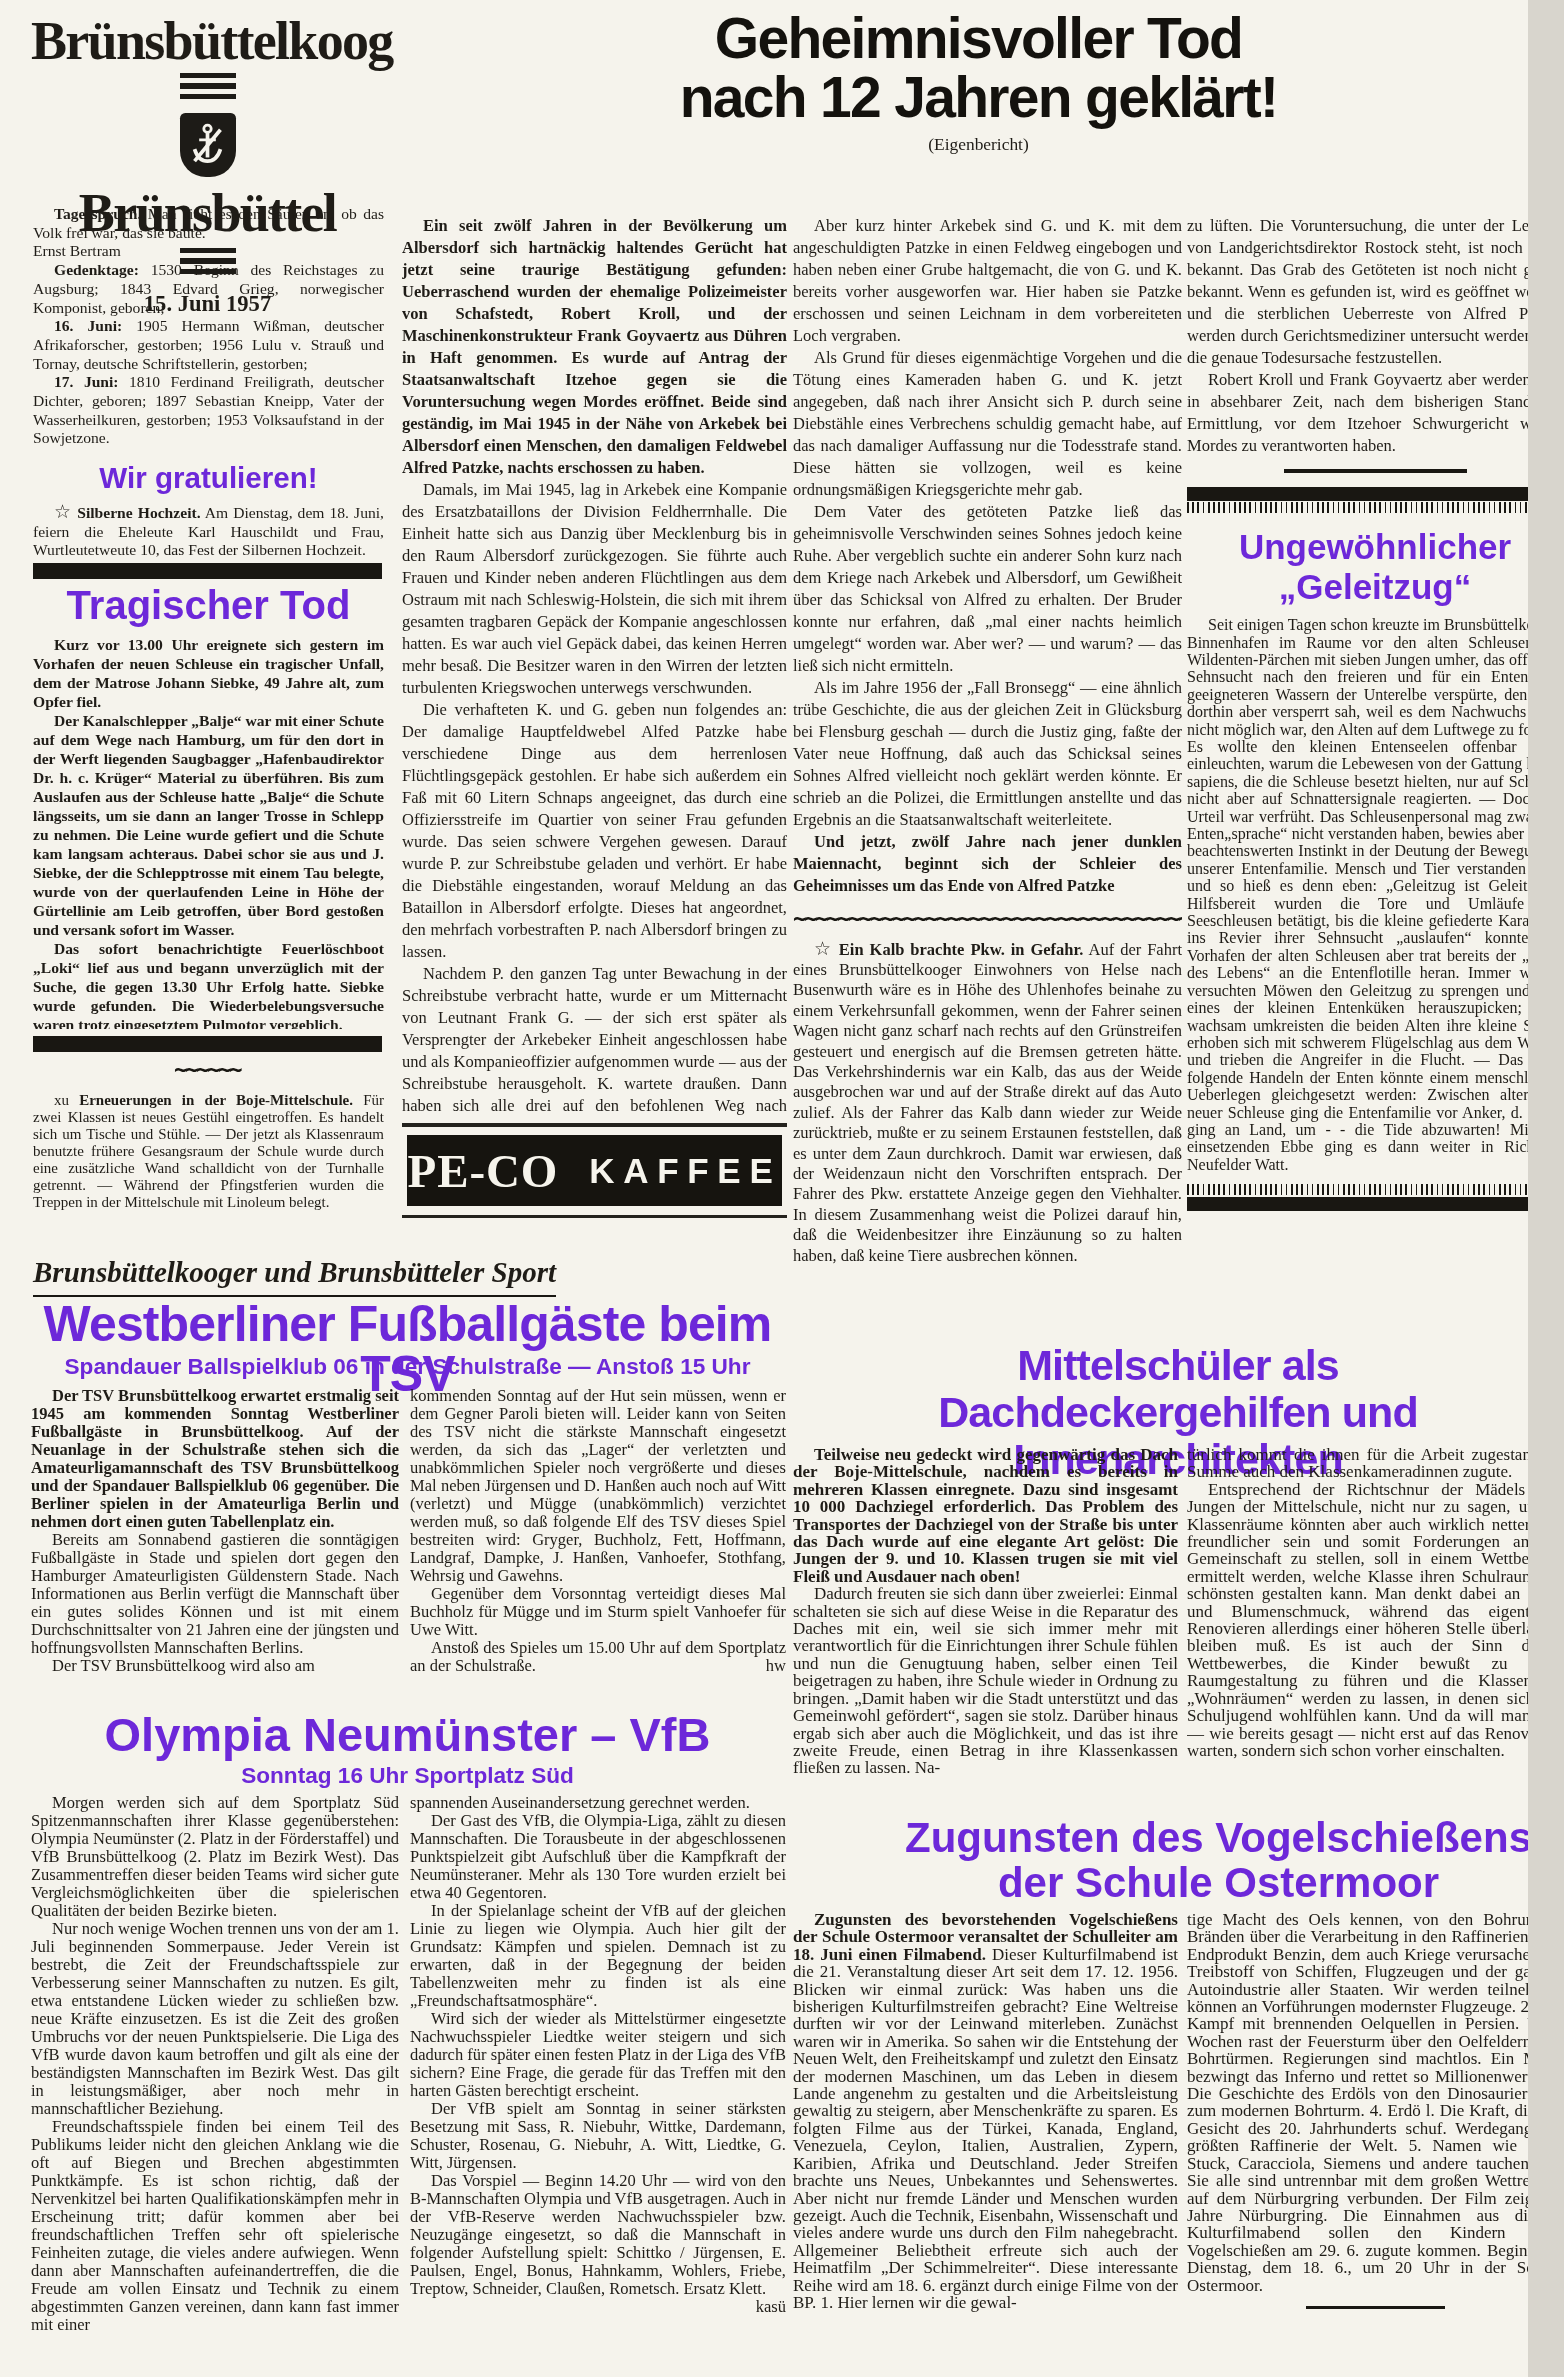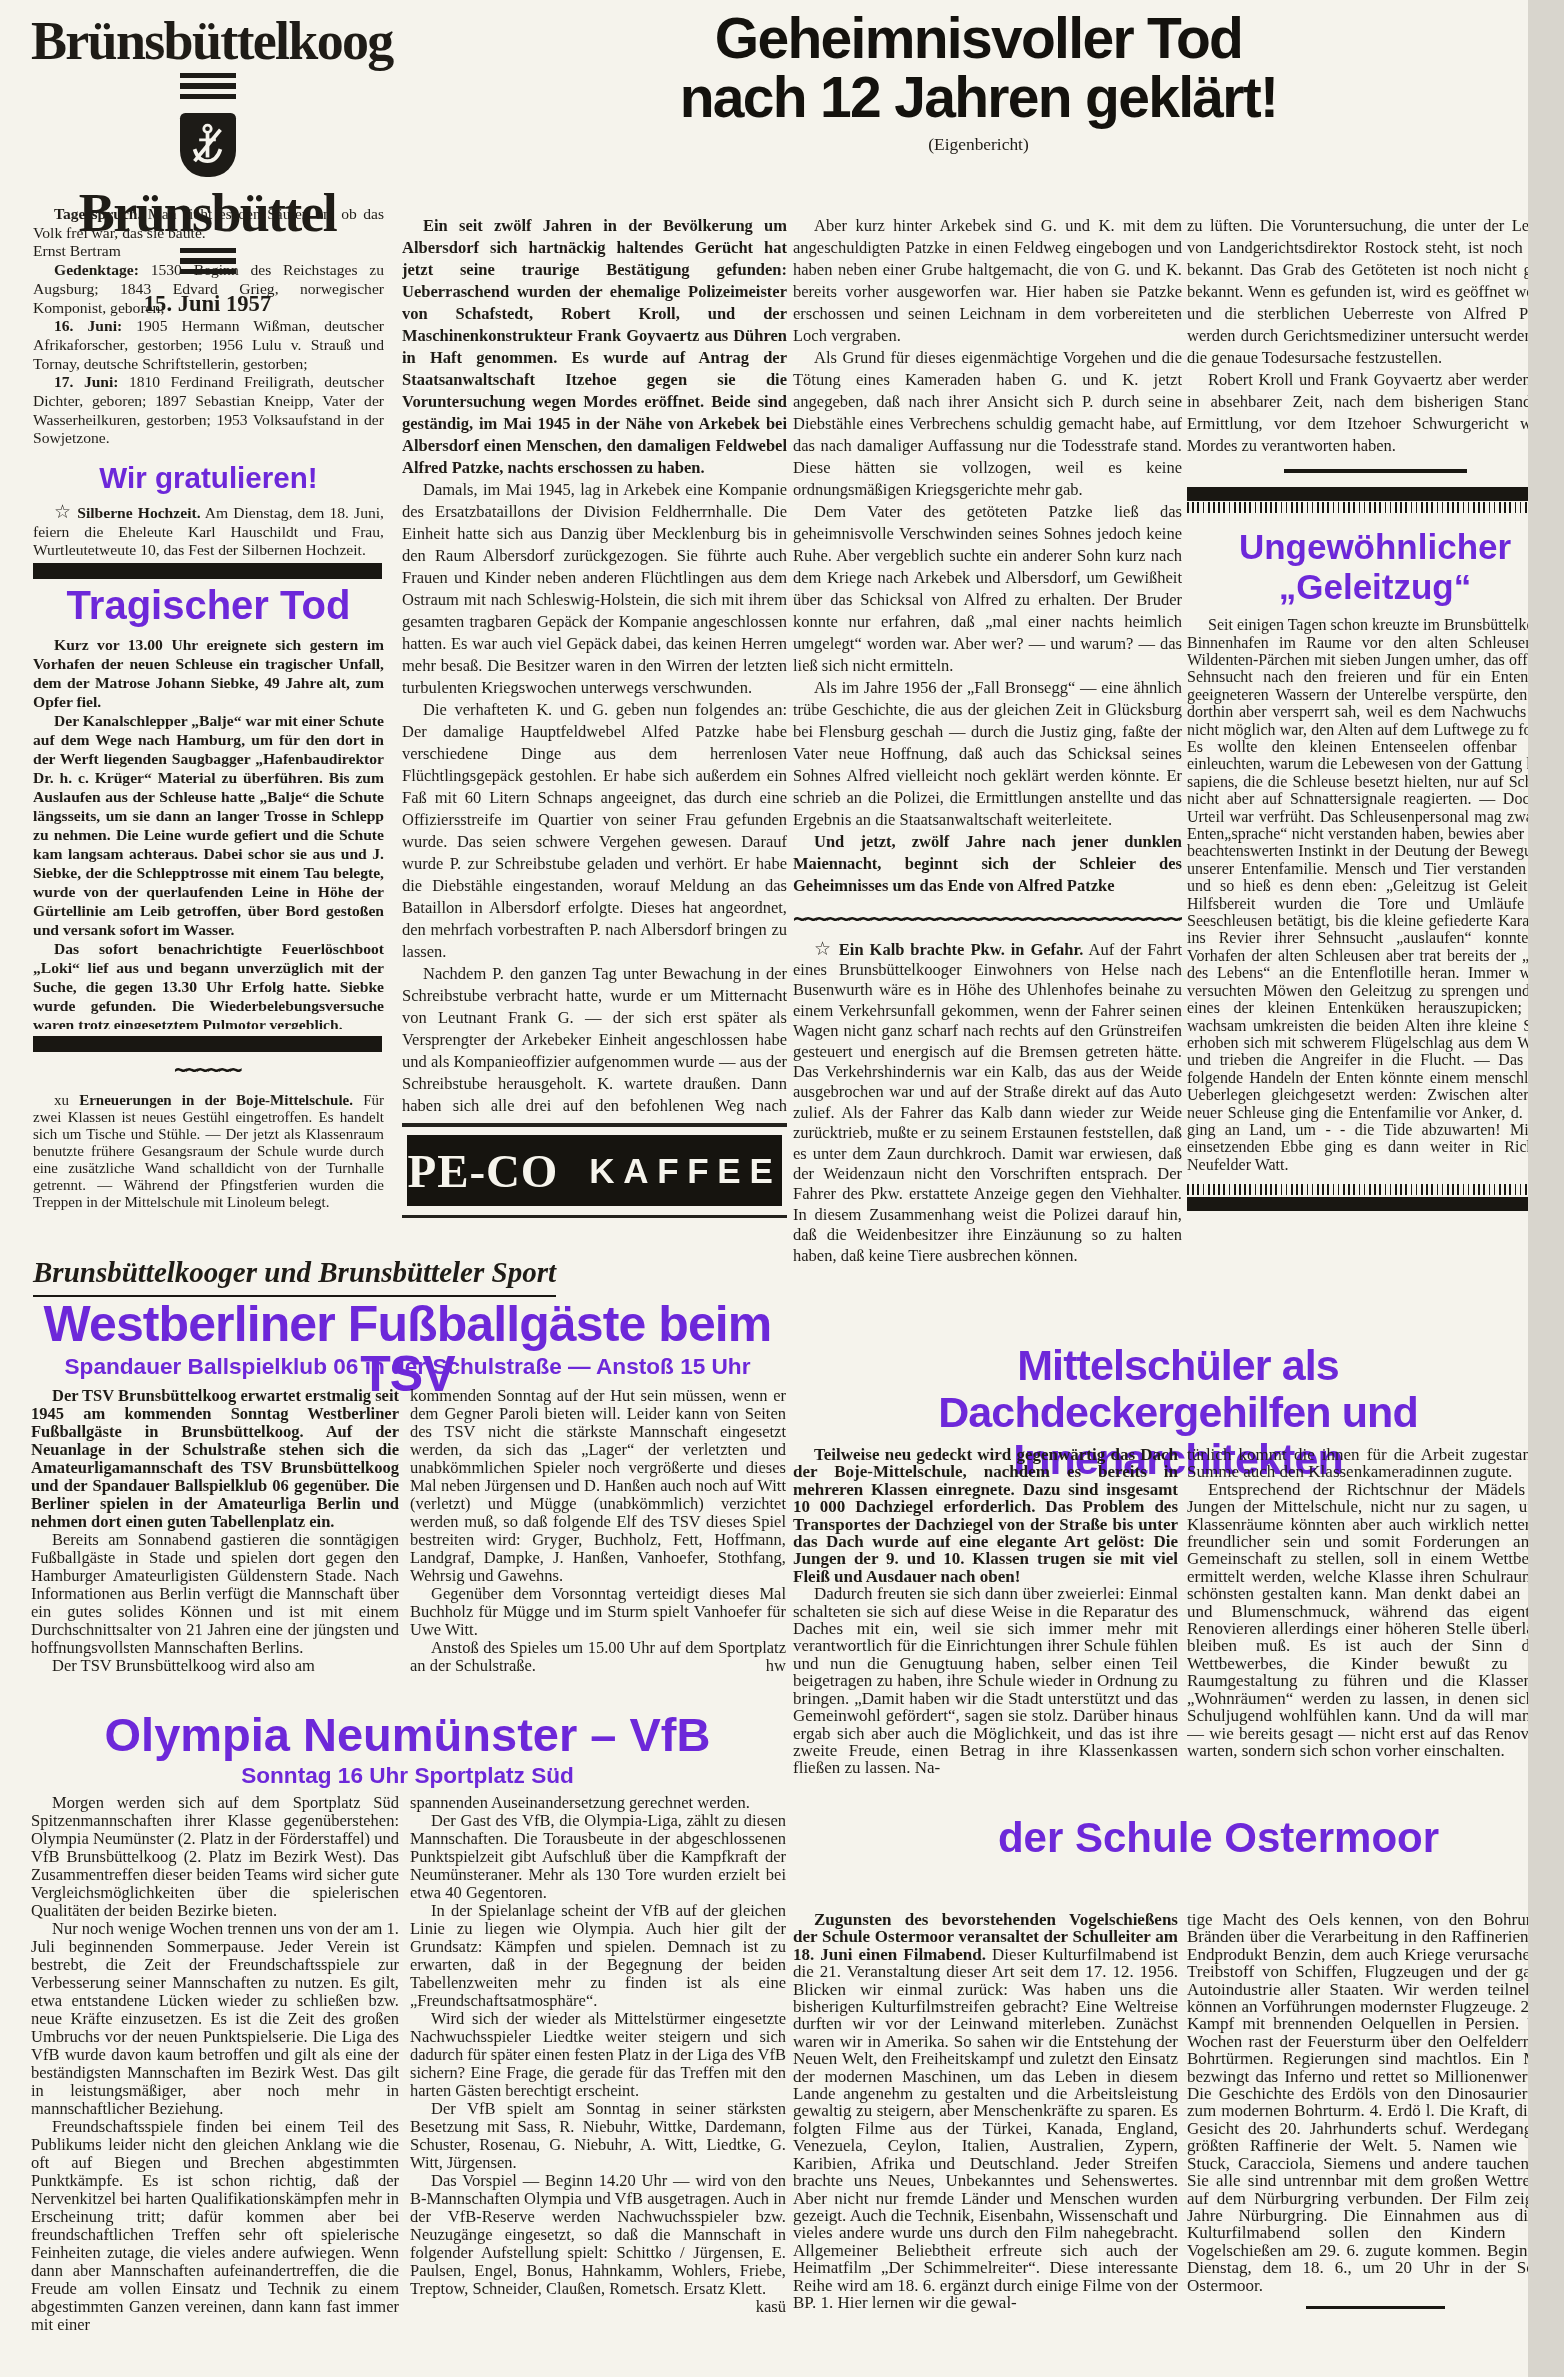--- a/index.html
+++ b/index.html
@@ -208,20 +208,21 @@
   <div class="abs just t-school clip" style="left:793px;top:1446px;width:385px;height:358px;">
     <p class="para boldp">Teilweise neu gedeckt wird gegenwärtig das Dach der Boje-Mittelschule, nachdem es bereits in mehreren Klassen einregnete. Dazu sind insgesamt 10 000 Dachziegel erforderlich. Das Problem des Transportes der Dachziegel von der Straße bis unter das Dach wurde auf eine elegante Art gelöst: Die Jungen der 9. und 10. Klassen trugen sie mit viel Fleiß und Ausdauer nach oben!</p>
     <p class="para">Dadurch freuten sie sich dann über zweierlei: Einmal schalteten sie sich auf diese Weise in die Reparatur des Daches mit ein, weil sie sich immer mehr mit verantwortlich für die Einrichtungen ihrer Schule fühlen und nun die Genugtuung haben, selber einen Teil beigetragen zu haben, ihre Schule wieder in Ordnung zu bringen. „Damit haben wir die Stadt unterstützt und das Gemeinwohl gefördert“, sagen sie stolz. Darüber hinaus ergab sich aber auch die Möglichkeit, und das ist ihre zweite Freude, einen Betrag in ihre Klassenkassen fließen zu lassen. Na-</p>
   </div>
   <div class="abs just t-school clip" style="left:1187px;top:1446px;width:376px;height:435px;">
     <p class="noind para">türlich kommt die ihnen für die Arbeit zugestandene Summe auch den Klassenkameradinnen zugute.</p>
     <p class="para"><span>Entsprechend der Richtschnur der Mädels und Jungen der Mittelschule, nicht nur zu sagen, unsere Klassenräume könnten aber auch wirklich netter und freundlicher sein und somit Forderungen an die Gemeinschaft zu stellen, soll in einem Wettbewerb ermittelt werden, welche Klasse ihren Schulraum am schönsten gestalten kann. Man denkt dabei an Bild- und Blumenschmuck, während das eigentliche Renovieren allerdings einer höheren Stelle überlassen bleiben muß. Es ist auch der Sinn dieses Wettbewerbes, die Kinder bewußt zu einer Raumgestaltung zu führen und die Klassen zu „Wohnräumen“ werden zu lassen, in denen sich die Schuljugend wohlfühlen kann. Und da will man nun — wie bereits gesagt — nicht erst auf das Renovieren warten, sondern sich schon vorher einschalten.</span> <span class="sig">xu</span></p>
   </div>
 
   <div class="abs h-sec h-vogel" style="left:874px;top:1815px;width:689px;">
+    <div>Zugunsten des Vogelschießens</div>
     <div>der Schule Ostermoor</div>
   </div>
 
   <div class="abs just t-school clip" style="left:793px;top:1911px;width:385px;height:459px;">
     <p class="para"><b>Zugunsten des bevorstehenden Vogelschießens der Schule Ostermoor veransaltet der Schulleiter am 18. Juni einen Filmabend.</b> <span>Dieser Kulturfilmabend ist die 21. Veranstaltung dieser Art seit dem 17. 12. 1956. Blicken wir einmal zurück: Was haben uns die bisherigen Kulturfilmstreifen gebracht? Eine Weltreise durften wir vor der Leinwand miterleben. Zunächst waren wir in Amerika. So sahen wir die Entstehung der Neuen Welt, den Freiheitskampf und zuletzt den Einsatz der modernen Maschinen, um das Leben in diesem Lande angenehm zu gestalten und die Arbeitsleistung gewaltig zu steigern, aber Menschenkräfte zu sparen. Es folgten Filme aus der Türkei, Kanada, England, Venezuela, Ceylon, Italien, Australien, Zypern, Karibien, Afrika und Deutschland. Jeder Streifen brachte uns Neues, Unbekanntes und Sehenswertes. Aber nicht nur fremde Länder und Menschen wurden gezeigt. Auch die Technik, Eisenbahn, Wissenschaft und vieles andere wurde uns durch den Film nahegebracht. Allgemeiner Beliebtheit erfreute sich auch der Heimatfilm „Der Schimmelreiter“. Diese interessante Reihe wird am 18. 6. ergänzt durch einige Filme von der BP. 1. Hier lernen wir die gewal-</span></p>
   </div>
   <div class="abs just t-school clip" style="left:1187px;top:1911px;width:376px;height:461px;">
     <p class="noind para"><span>tige Macht des Oels kennen, von den Bohrungen, Bränden über die Verarbeitung in den Raffinerien zum Endprodukt Benzin, dem auch Kriege verursachenden Treibstoff von Schiffen, Flugzeugen und der ganzen Autoindustrie aller Staaten. Wir werden teilnehmen können an Vorführungen modernster Flugzeuge. 2. Der Kampf mit brennenden Oelquellen in Persien. Viele Wochen rast der Feuersturm über den Oelfeldern und Bohrtürmen. Regierungen sind machtlos. Ein Mann bezwingt das Inferno und rettet so Millionenwerte. 3. Die Geschichte des Erdöls von den Dinosauriern bis zum modernen Bohrturm. 4. Erdö l. Die Kraft, die das Gesicht des 20. Jahrhunderts schuf. Werdegang der größten Raffinerie der Welt. 5. Namen wie Hans Stuck, Caracciola, Siemens und andere tauchen auf. Sie alle sind untrennbar mit dem großen Wettrennen auf dem Nürburgring verbunden. Der Film zeigt 25 Jahre Nürburgring. Die Einnahmen aus diesem Kulturfilmabend sollen den Kindern zum Vogelschießen am 29. 6. zugute kommen. Beginn am Dienstag, dem 18. 6., um 20 Uhr in der Schule Ostermoor.</span> <span class="sig">ff</span></p>
     <div class="rule-short" style="width:139px;"></div>
   </div>

